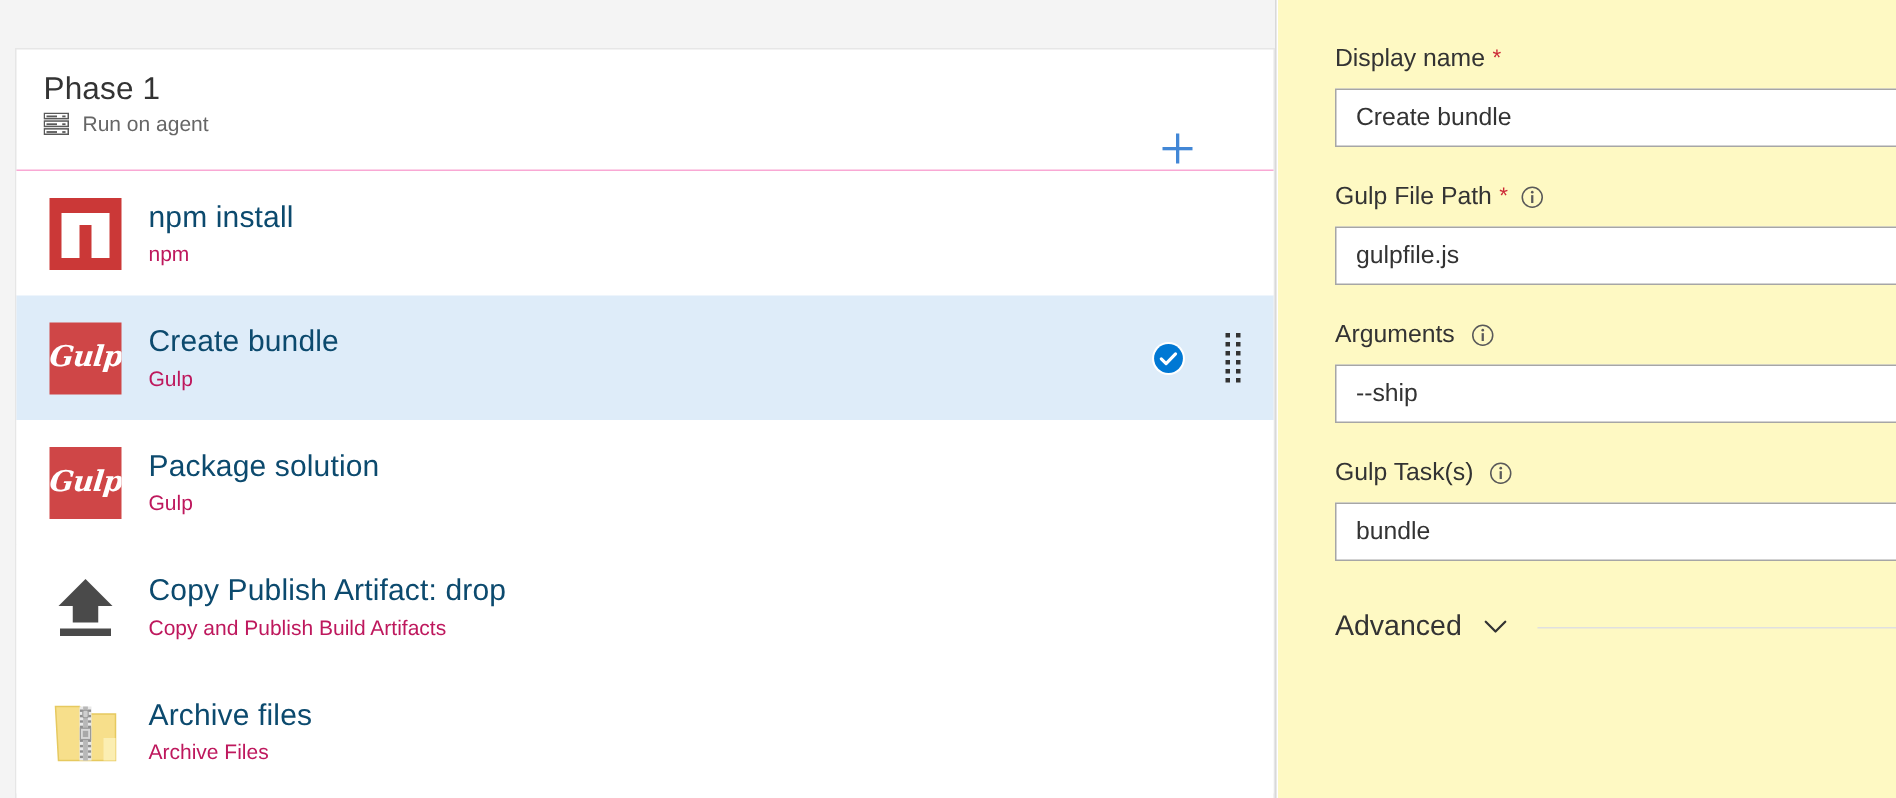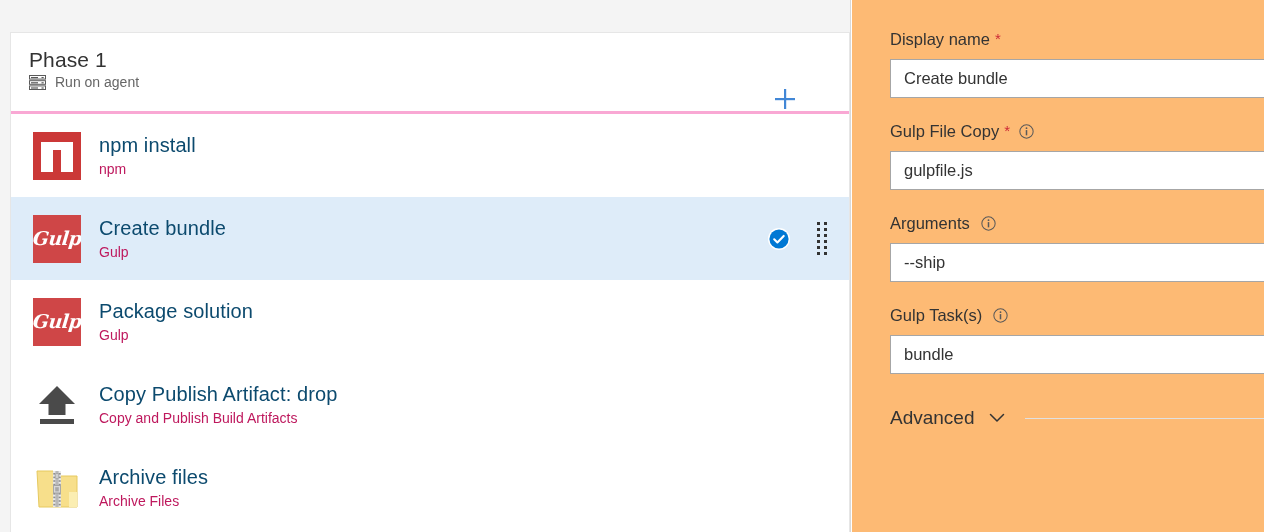--- a/index.html
+++ b/index.html
@@ -40,21 +40,21 @@
     height: 500px;
     background: #ffffff;
     border: 1px solid #e6e6e6;
     border-bottom: none;
   }
 
   
   .phase-header {
     position: relative;
     height: 81px;
-    border-bottom: 3px solid #f9a8d4;
+    border-bottom: 1px solid #f9a8d4;
     padding: 14px 18px 0 18px;
   }
   .phase-title {
     font-size: 21px;
     font-weight: 400;
     color: #333333;
     line-height: 26px;
     letter-spacing: 0.1px;
   }
   .phase-sub-row {
@@ -178,21 +178,21 @@
   }
 
   .zip-icon { width: 44px; height: 46px; display: block; }
   .upload-icon { width: 44px; height: 44px; display: block; }
 
   
   .right-pane {
     position: absolute;
     left: 852px; top: 0;
     width: 412px; height: 532px;
-    background: #fdba74;
+    background: #fef9c3;
     padding: 28px 0 0 38px;
   }
   .field-group { margin-bottom: 22px; }
   .field-label-row {
     display: flex;
     align-items: center;
     margin-bottom: 9px;
     height: 22px;
   }
   .field-label {
@@ -395,21 +395,21 @@
     <div class="field-group">
       <div class="field-label-row">
         <span class="field-label">Display name</span>
         <span class="required-star">*</span>
       </div>
       <input class="field-input" type="text" value="Create bundle" style="">
     </div>
 
     <div class="field-group">
       <div class="field-label-row">
-        <span class="field-label">Gulp File Copy</span>
+        <span class="field-label">Gulp File Path</span>
         <span class="required-star">*</span>
         <svg class="info-icon" viewBox="0 0 16 16">
           <circle cx="8" cy="8" r="7.1" fill="none" stroke="#595959" stroke-width="1.1"></circle>
           <circle cx="8" cy="4.4" r="0.95" fill="#595959"></circle>
           <rect x="7.2" y="6.5" width="1.6" height="5.6" fill="#595959"></rect>
         </svg>
       </div>
       <input class="field-input" type="text" value="gulpfile.js" style="">
     </div>
 

